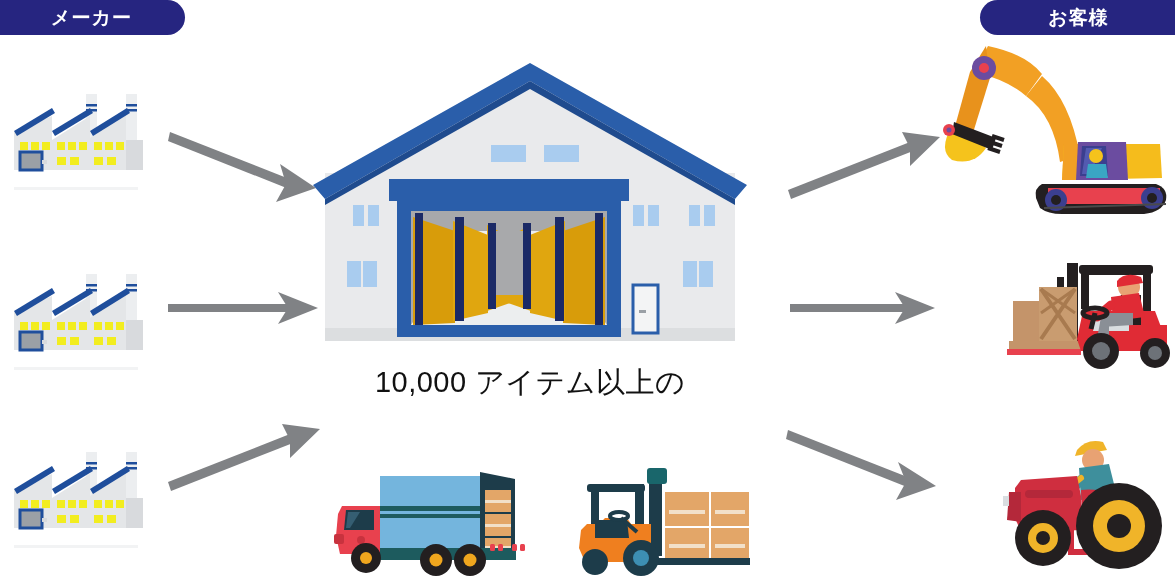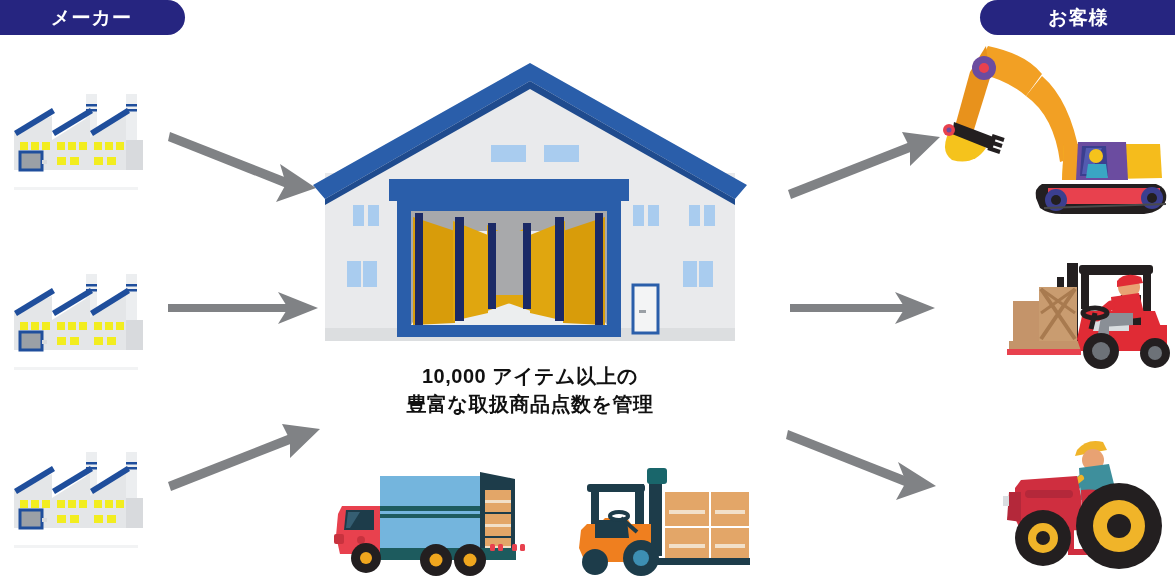--- a/index.html
+++ b/index.html
@@ -30,21 +30,21 @@
   .factory{position:absolute;left:8px;width:152px;height:105px;}
   .fac-ground{position:absolute;left:6px;bottom:-3px;width:124px;height:3px;background:#f2f3f4;}
 
   
   .warehouse{position:absolute;left:305px;top:45px;width:450px;height:325px;}
 
   
   .caption{
     position:absolute;left:305px;top:362px;width:450px;
     text-align:center;color:#111111;
-    font-size:20px;font-weight:700;line-height:1.42;
+    font-size:29px;font-weight:400;line-height:1.42;
     letter-spacing:0.5px;
   }
   .caption div{white-space:nowrap;}
 
   
   .arrow{position:absolute;}
 
   
   .art{position:absolute;}
 </style>
@@ -245,21 +245,20 @@
       <defs>
         <clipPath id="whclip">
             <rect x="106" y="166" width="196" height="114"></rect>
           </clipPath>
       </defs>
     </svg>
   </div>
 
   <div class="caption">
     <div>10,000 アイテム以上の</div>
-    <div>豊富な取扱商品点数を管理</div>
   </div>
 
   <div class="art" style="left:330px;top:462px;">
     <svg width="215" height="120" viewBox="0 0 215 120">
 
       <rect x="50" y="14" width="110" height="72" fill="#74b5dd"></rect>
       <rect x="50" y="44" width="110" height="5" fill="#1d5b5e"></rect>
       <rect x="50" y="52" width="110" height="4" fill="#1d5b5e"></rect>
 
       <path d="M150 10 L185 17 L185 95 L150 88 Z" fill="#1d3c4a"></path>

